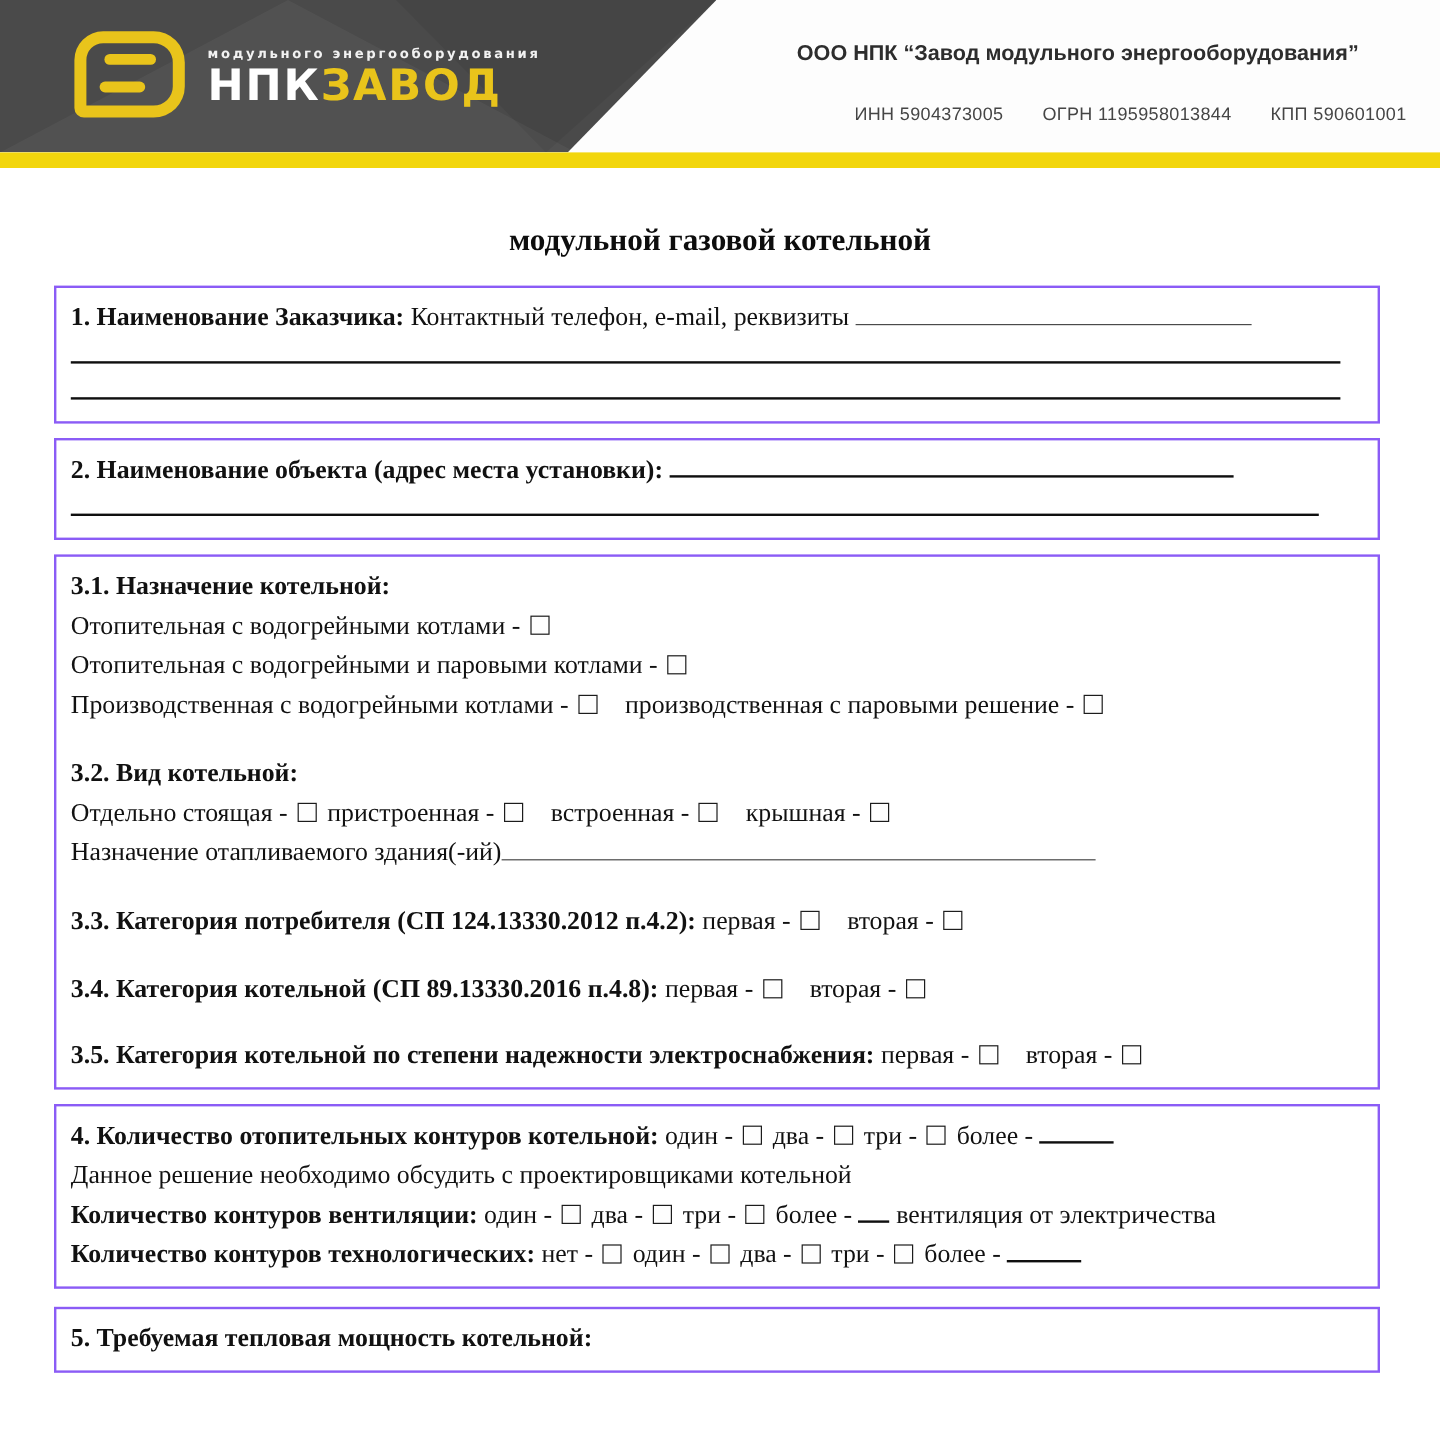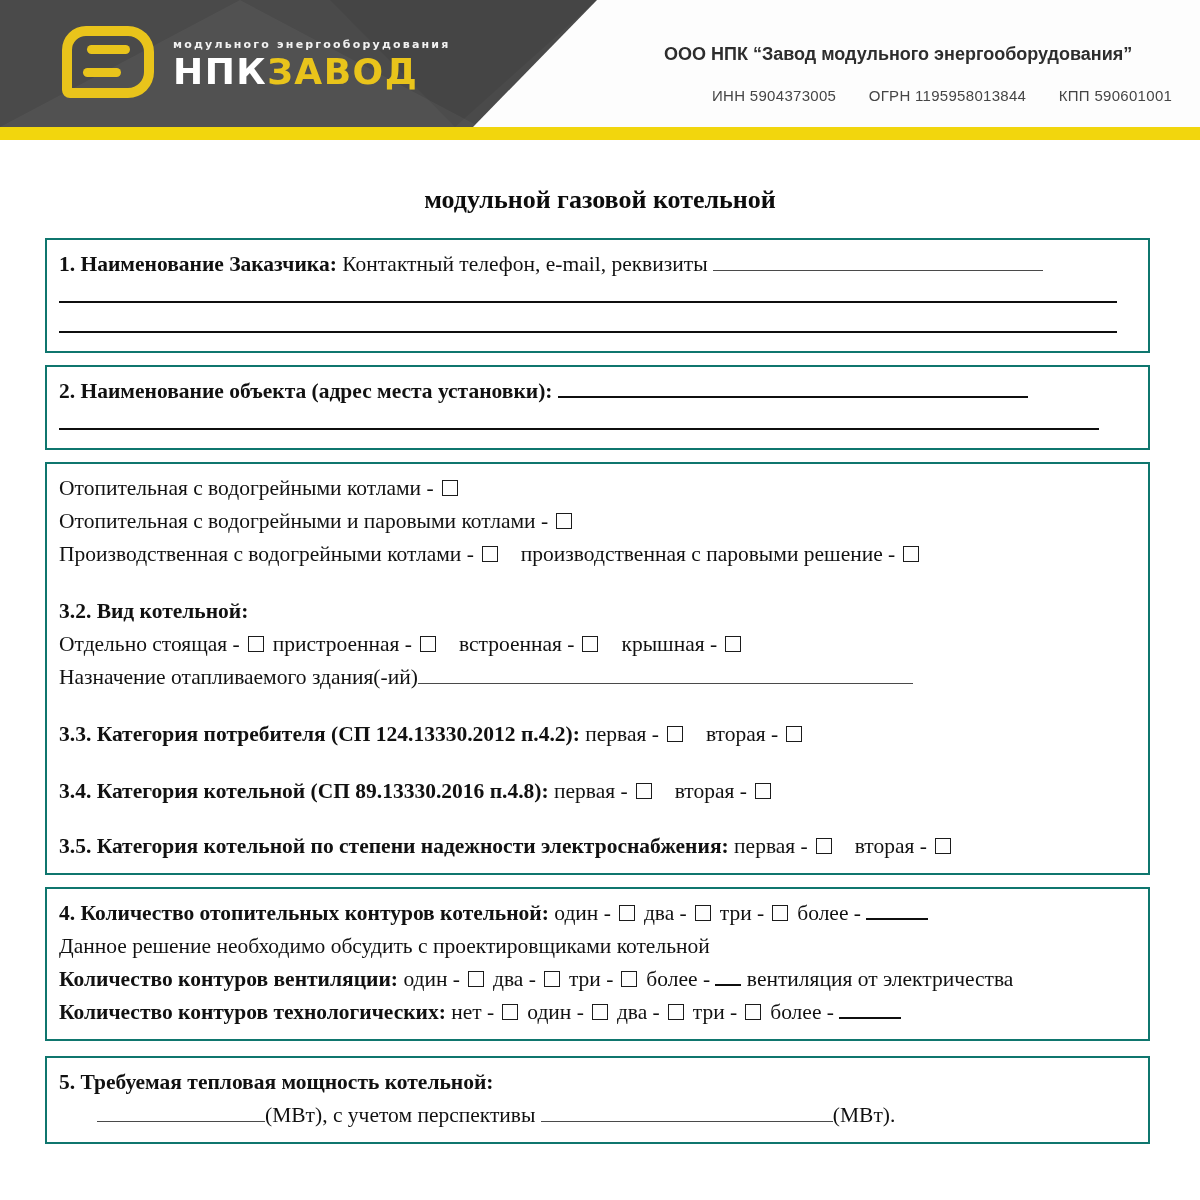--- a/index.html
+++ b/index.html
@@ -21,32 +21,32 @@
   .logo-bar{position:absolute;background:#e9c41b;height:9px;border-radius:5px;}
   .logo-bar.b1{left:15px;top:9px;width:43px;}
   .logo-bar.b2{left:11px;top:32px;width:38px;}
 
   .logo-text{position:absolute;left:173px;top:38px;font-family:"DejaVu Sans",sans-serif;}
   .tagline{font-size:11px;font-weight:bold;letter-spacing:2.2px;color:#f2f2f2;white-space:nowrap;}
   .brand{margin-top:2px;font-size:36px;font-weight:bold;letter-spacing:1.5px;line-height:38px;white-space:nowrap;}
   .brand .w{color:#ffffff;}
   .brand .y{color:#e9c41b;}
 
-  .company{position:absolute;left:664px;top:44px;width:520px;font-family:"Liberation Sans",sans-serif;
+  .company{position:absolute;left:664px;top:34px;width:520px;font-family:"Liberation Sans",sans-serif;
            font-weight:bold;font-size:18px;color:#2d2d2d;white-space:nowrap;}
   .regnums{position:absolute;left:712px;top:87px;font-family:"Liberation Sans",sans-serif;
            font-size:15px;color:#454545;letter-spacing:.3px;white-space:nowrap;}
   .regnums span{margin-right:28px;}
 
   
   .doc-title{margin:10px 40px 22px;text-align:center;font-size:26px;font-weight:bold;
              line-height:33px;color:#0d0d0d;}
 
   
-  .box{box-sizing:border-box;margin:0 50px 12px 45px;width:1105px;border:2px solid #0f766e;
+  .box{box-sizing:border-box;margin:0 50px 12px 45px;width:1105px;border:2px solid #8b5cf6;
        padding:8px 12px 10px 12px;background:#fff;}
   .row{margin:0;line-height:33px;font-size:21.5px;white-space:nowrap;}
   .row b{font-weight:bold;}
   .ulrow{line-height:30px;}
   .gap{height:24px;}
   .sp{margin-left:14px;}
 
   .cb{display:inline-block;width:16px;height:16px;box-sizing:border-box;border:1.6px solid #1c1c1c;
       background:#fefefe;vertical-align:-1px;margin:0 9px 0 8px;}
   .ul{display:inline-block;height:3px;border-bottom:1.6px solid #4a4a4a;vertical-align:baseline;}
@@ -92,20 +92,21 @@
     <p class="row ulrow"><span class="ul heavy" style="width:1058px"></span></p>
     <p class="row ulrow"><span class="ul heavy" style="width:1058px"></span></p>
   </div>
 
   <div class="box">
     <p class="row"><b>2. Наименование объекта (адрес места установки):</b> <span class="ul heavy" style="width:470px"></span></p>
     <p class="row ulrow"><span class="ul heavy" style="width:1040px"></span></p>
   </div>
 
   <div class="box">
+    <p class="row"><b>3.1. Назначение котельной:</b></p>
     <p class="row"><span>Отопительная с водогрейными котлами -</span><span class="cb"></span></p>
     <p class="row"><span>Отопительная с водогрейными и паровыми котлами -</span><span class="cb"></span></p>
     <p class="row"><span>Производственная с водогрейными котлами -</span><span class="cb"></span><span class="sp">производственная с паровыми решение -</span><span class="cb"></span></p>
 
     <div class="gap"></div>
 
     <p class="row"><b>3.2. Вид котельной:</b></p>
     <p class="row"><span>Отдельно стоящая -</span><span class="cb"></span><span>пристроенная -</span><span class="cb"></span><span class="sp">встроенная -</span><span class="cb"></span><span class="sp">крышная -</span><span class="cb"></span></p>
     <p class="row"><span>Назначение отапливаемого здания(-ий)</span><span class="ul" style="width:495px"></span></p>
 
@@ -124,16 +125,15 @@
 
   <div class="box">
     <p class="row"><b>4. Количество отопительных контуров котельной:</b> <span>один -</span><span class="cb"></span><span>два -</span><span class="cb"></span><span>три -</span><span class="cb"></span><span>более -</span> <span class="ul heavy" style="width:62px"></span></p>
     <p class="row"><span>Данное решение необходимо обсудить с проектировщиками котельной</span></p>
     <p class="row"><b>Количество контуров вентиляции:</b> <span>один -</span><span class="cb"></span><span>два -</span><span class="cb"></span><span>три -</span><span class="cb"></span><span>более -</span> <span class="ul heavy" style="width:26px"></span> <span>вентиляция от электричества</span></p>
     <p class="row"><b>Количество контуров технологических:</b> <span>нет -</span><span class="cb"></span><span>один -</span><span class="cb"></span><span>два -</span><span class="cb"></span><span>три -</span><span class="cb"></span><span>более -</span> <span class="ul heavy" style="width:62px"></span></p>
   </div>
 
   <div class="box" style="margin-top:15px">
     <p class="row"><b>5. Требуемая тепловая мощность котельной:</b></p>
-    <p class="row indent"><span class="ul" style="width:168px"></span><span>(МВт),</span> <span>с учетом перспективы</span> <span class="ul" style="width:292px"></span><span>(МВт).</span></p>
   </div>
 
 </div>
 
 </body></html>

